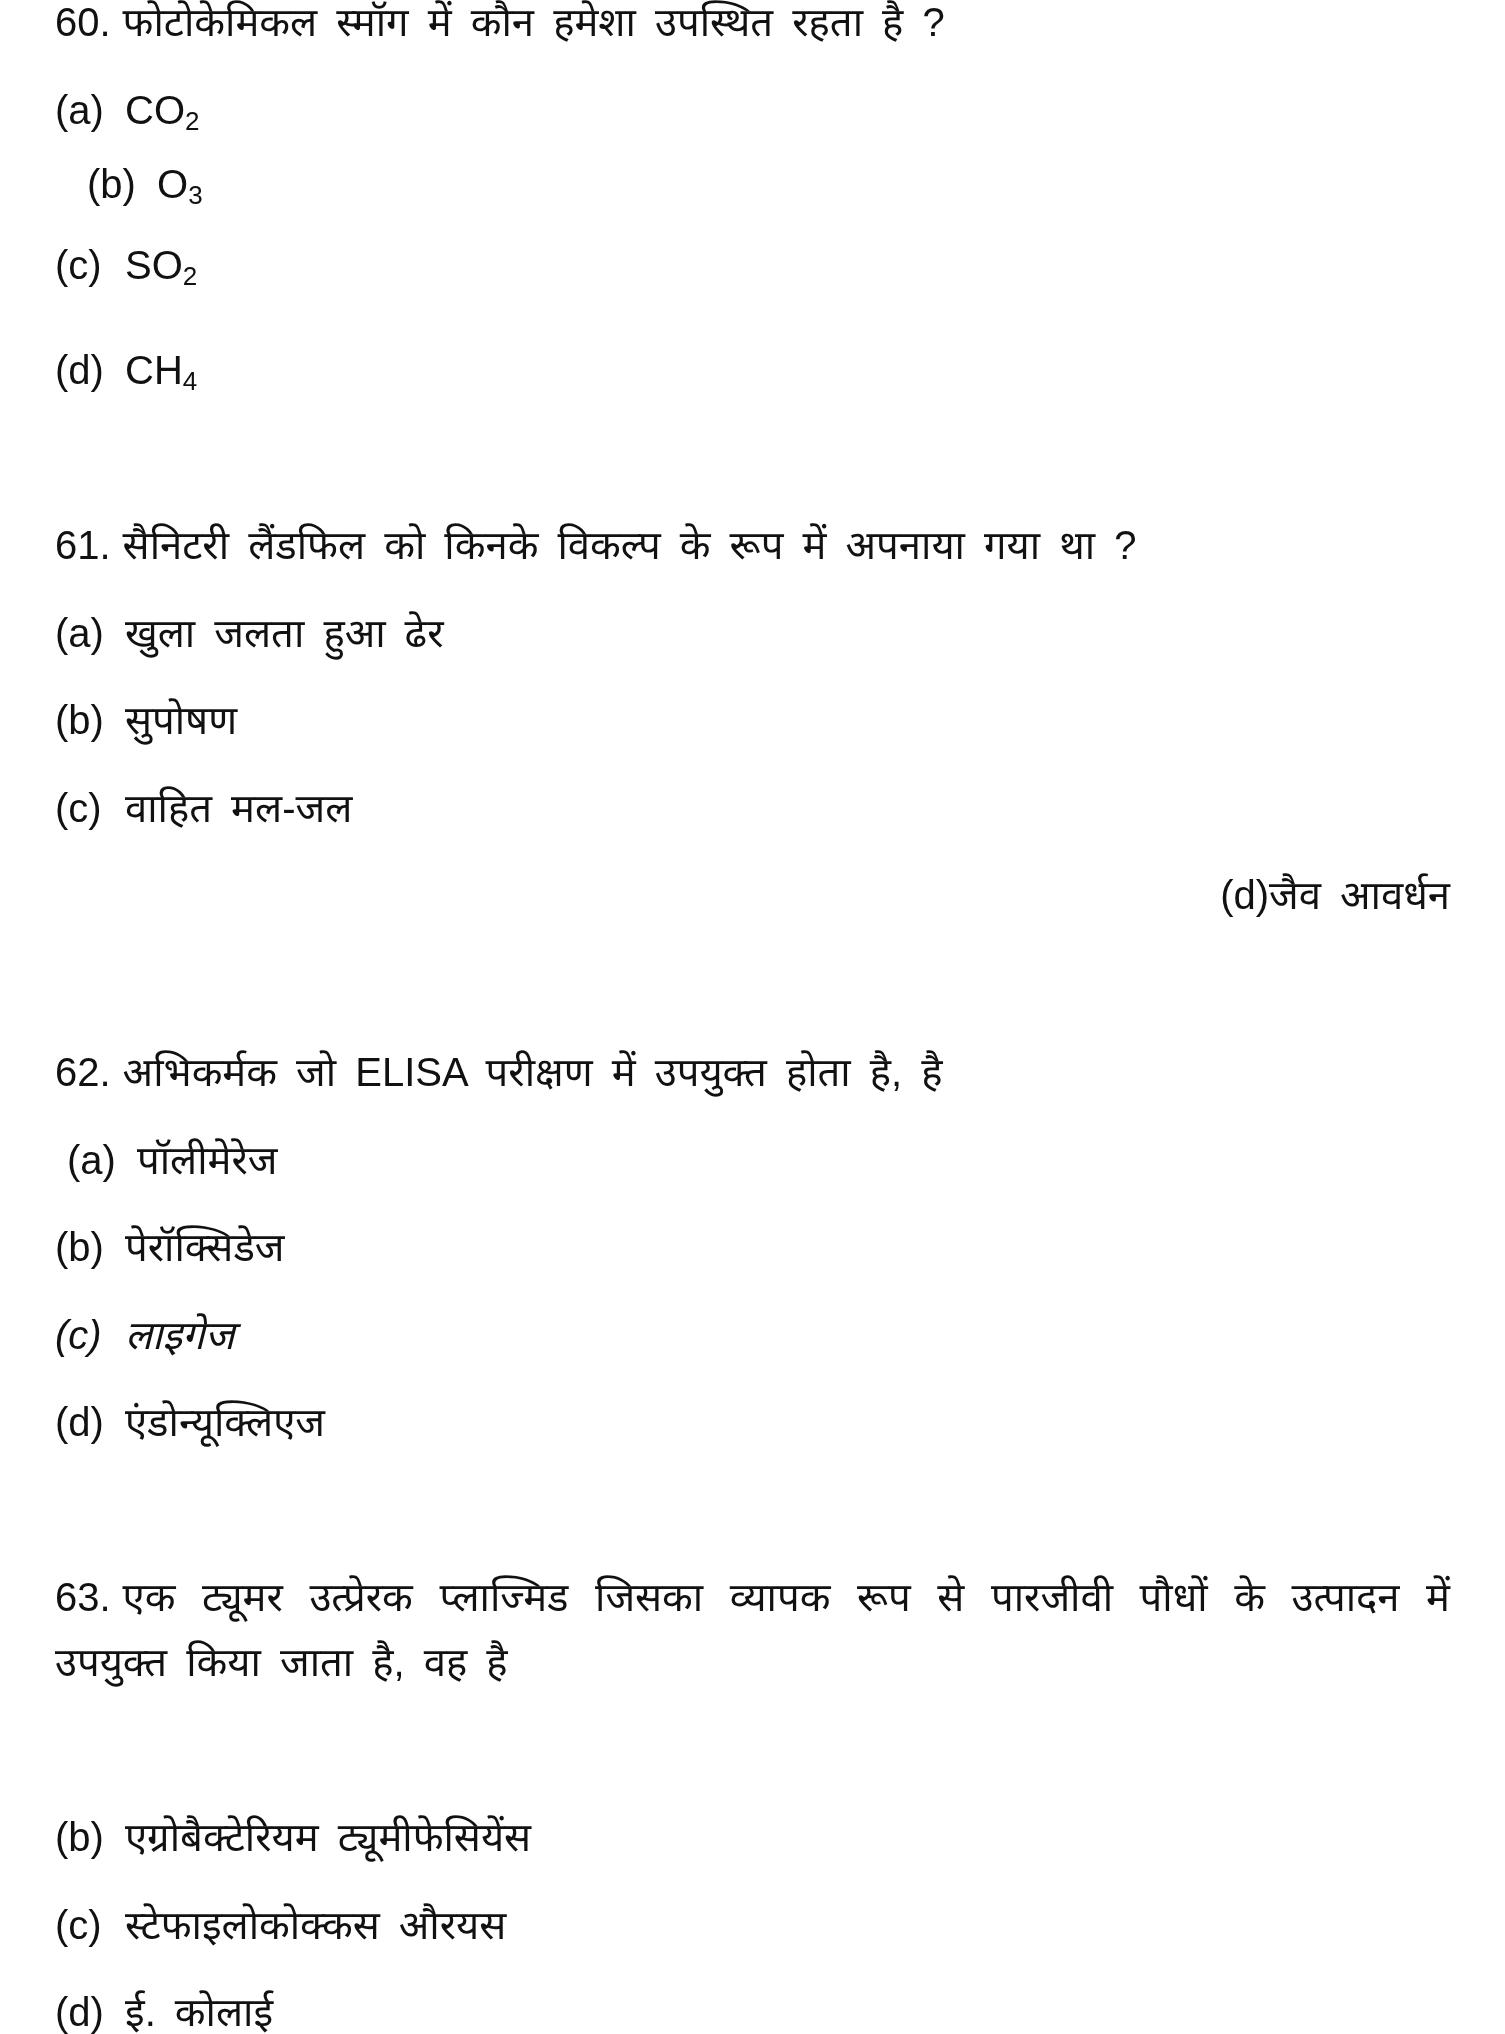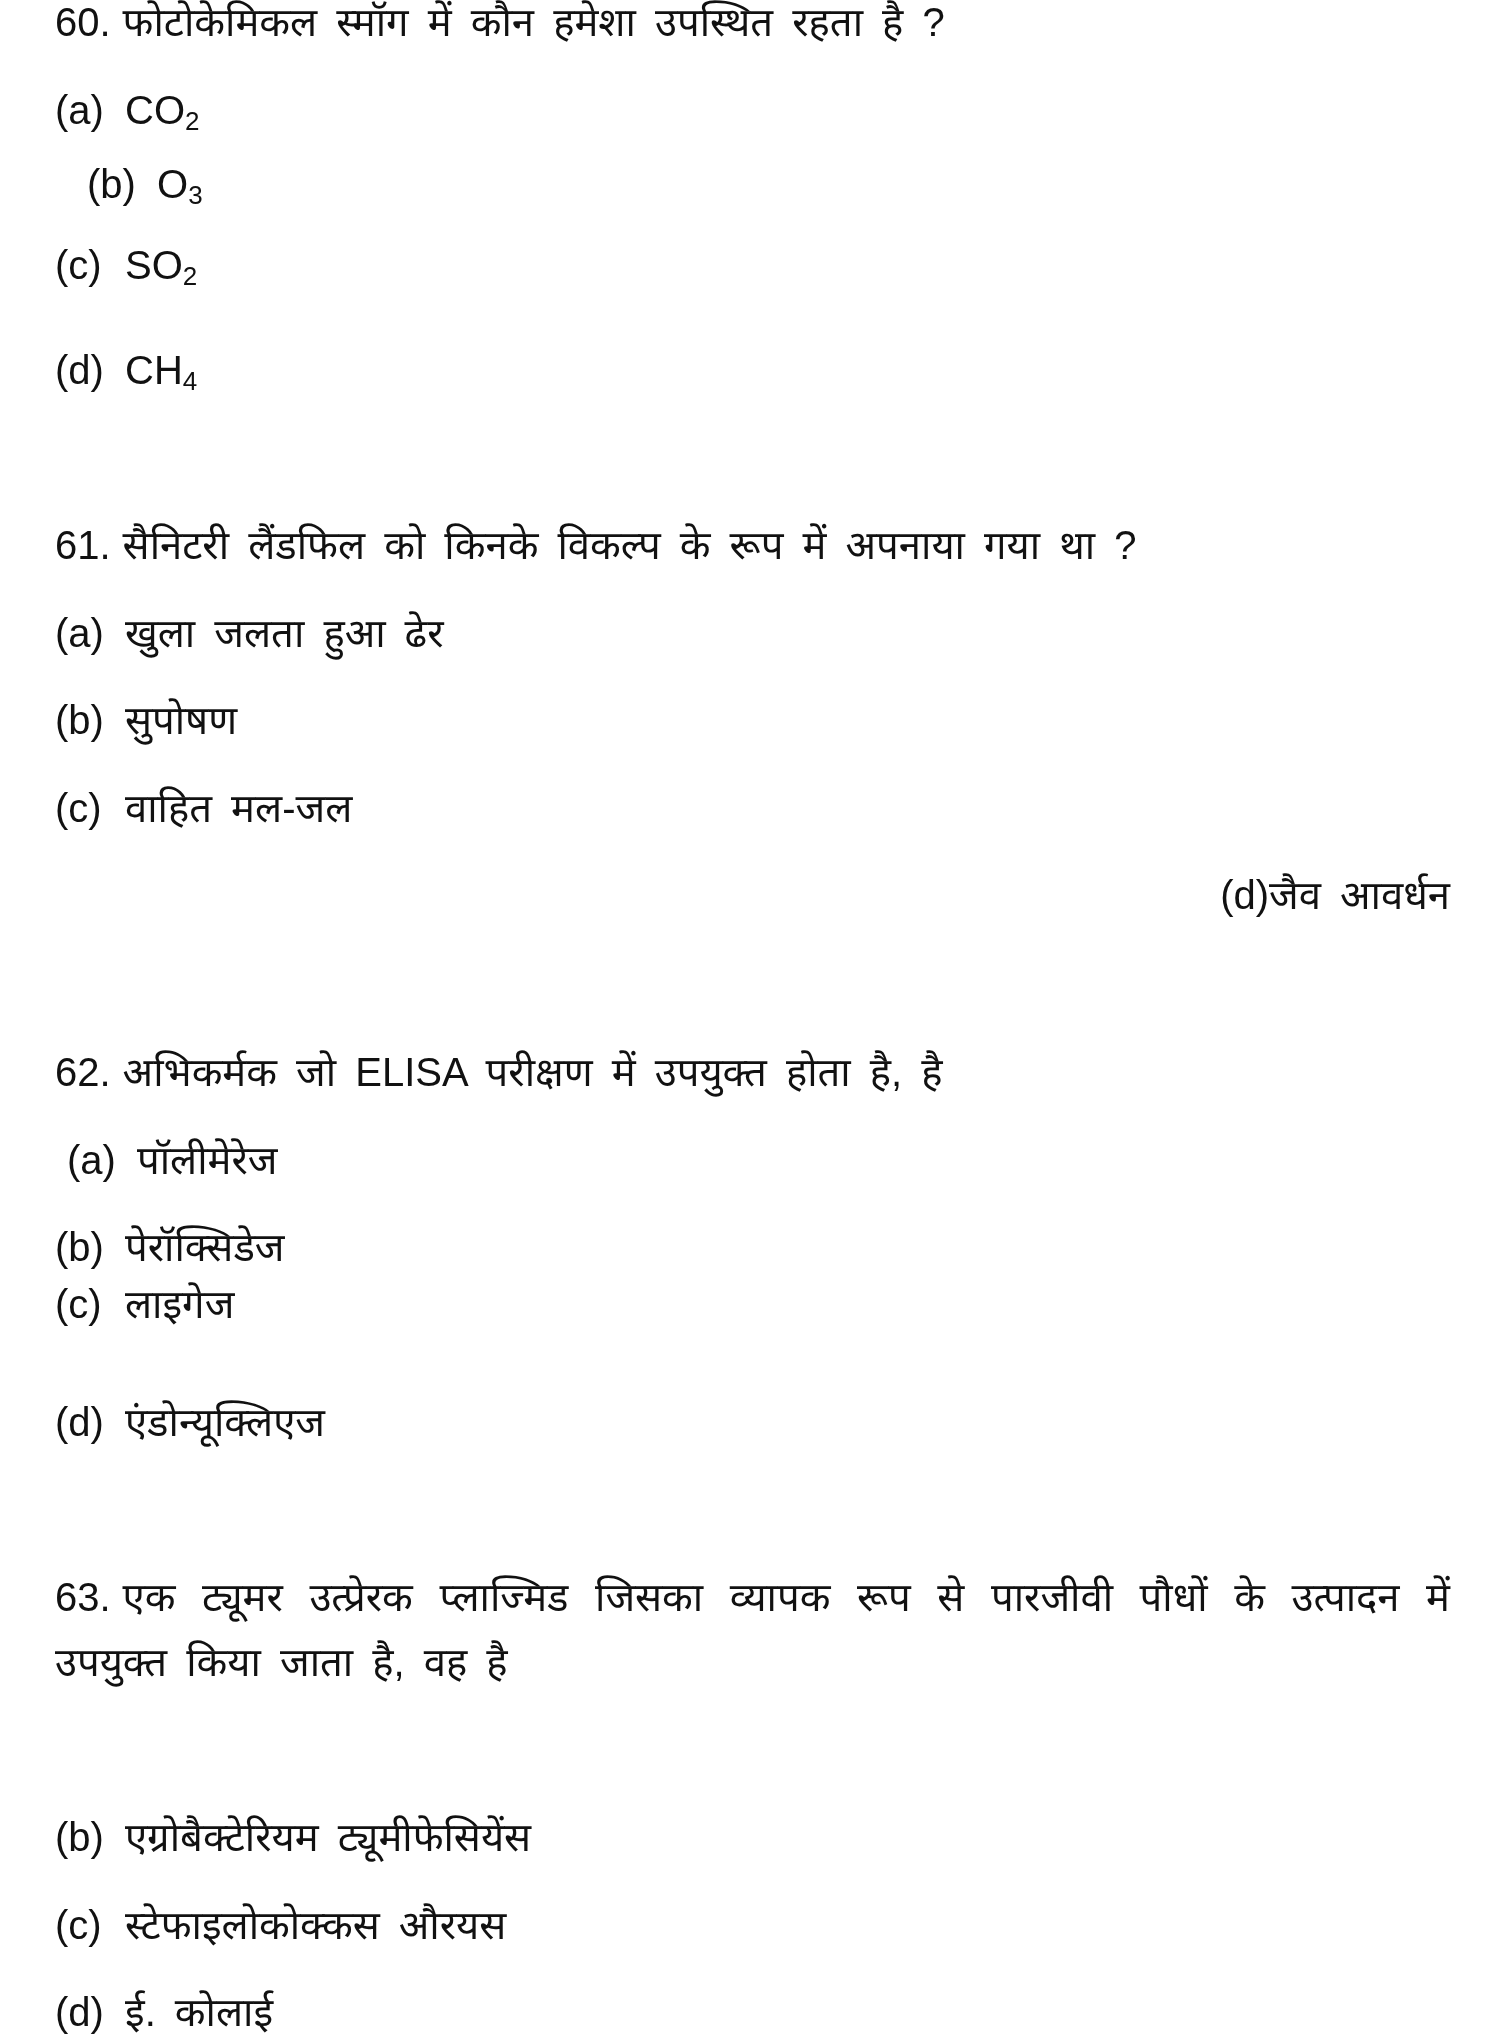--- a/index.html
+++ b/index.html
@@ -93,21 +93,21 @@
 
   <div class="line q-head" style="top:1046px;">
     <span class="num">62.</span><span>अभिकर्मक जो ELISA परीक्षण में उपयुक्त होता है, है</span>
   </div>
   <div class="line opt" style="top:1134px;margin-left:12px;">
     <span class="label">(a)</span><span class="text">पॉलीमेरेज</span>
   </div>
   <div class="line opt" style="top:1221px;">
     <span class="label">(b)</span><span class="text">पेरॉक्सिडेज</span>
   </div>
-  <div class="line opt" style="top:1278px;">
+  <div class="line opt" style="top:1309px;font-style:italic;">
     <span class="label">(c)</span><span class="text">लाइगेज</span>
   </div>
   <div class="line opt" style="top:1396px;">
     <span class="label">(d)</span><span class="text">एंडोन्यूक्लिएज</span>
   </div>
 
   <div class="line q-head justified" style="top:1571px;">
     <span class="num">63.</span><span>एक ट्यूमर उत्प्रेरक प्लाज्मिड जिसका व्यापक रूप से पारजीवी पौधों के उत्पादन में</span>
   </div>
   <div class="line q-head" style="top:1636px;">

